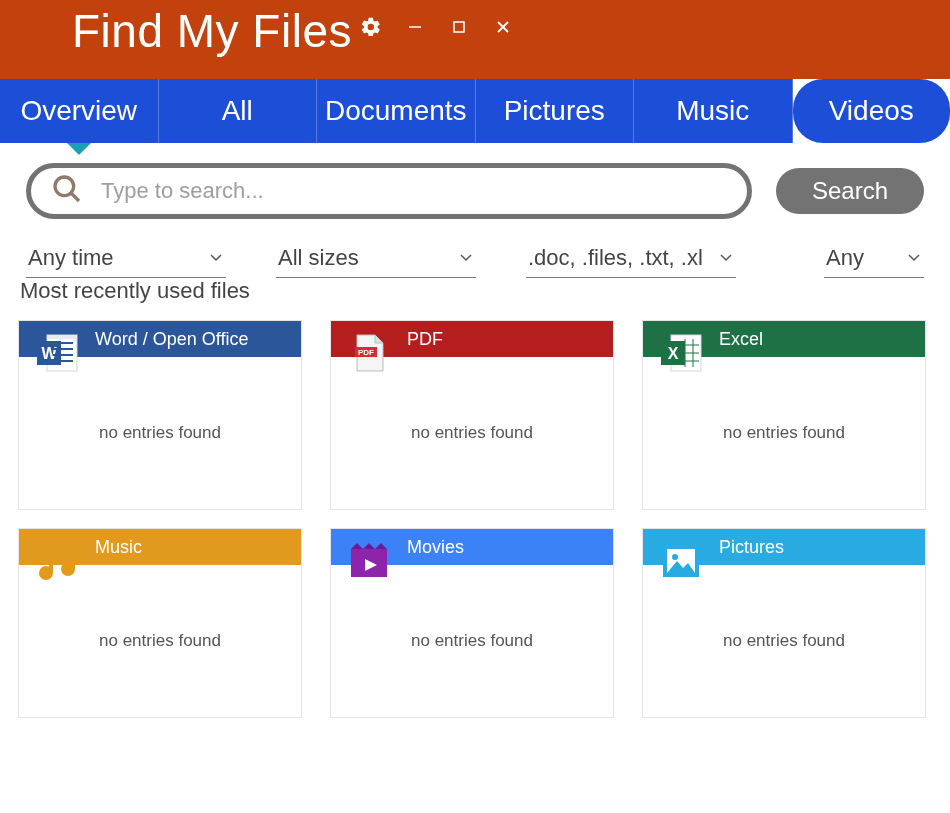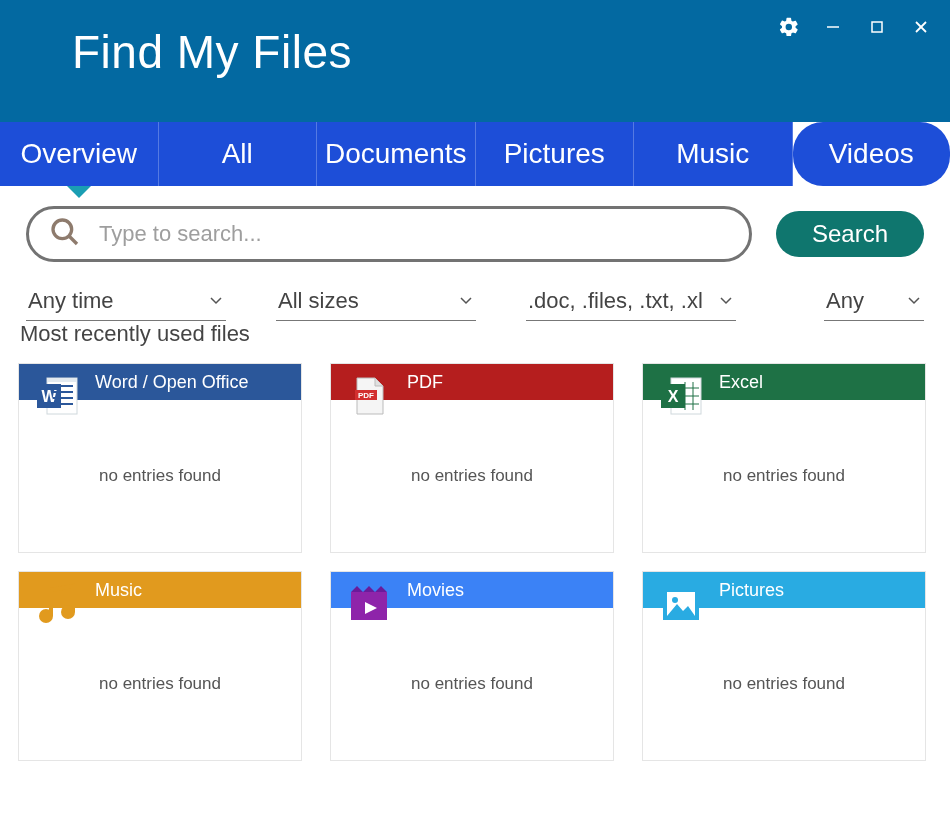--- a/index.html
+++ b/index.html
@@ -3,21 +3,21 @@
 <meta charset="utf-8">
 <style>
   * { box-sizing: border-box; margin: 0; padding: 0; font-family: "Segoe UI Light", "Segoe UI", Arial, sans-serif; }
   body { background: #f0f0f0; }
   .window {
     width: 950px; height: 813px; background: #fff; position: relative; display: flex; flex-direction: column;
     box-shadow: 0 0 12px rgba(0,0,0,0.15);
   }
   
   .titlebar {
-    height: 122px; background: #0369a1; color: #fff; display: flex; align-items: center; justify-content: space-between;
+    height: 79px; background: #c2410c; color: #fff; display: flex; align-items: center; 
     padding-left: 72px; padding-right: 0;
   }
   .titlebar-title { font-size: 46px; font-weight: 200; letter-spacing: 0.5px; margin-top:-18px;}
   .titlebar-controls { display: flex; align-items: flex-start; gap: 6px; align-self: flex-start; padding-top: 14px; padding-right: 10px; }
   .titlebar-btn { width: 38px; height: 30px; display:flex; align-items:center; justify-content:center; cursor:pointer; }
   .titlebar-btn svg { width: 16px; height: 16px; }
   .gear svg { width: 22px; height: 22px; }
   
   .tabs { display: flex; height: 64px; }
   .tab {
@@ -27,29 +27,29 @@
   }
   .tab:last-child { border-right: none; border-radius: 30px; }
   .tab.active::after {
     content: ""; position: absolute; bottom: -12px; left: 50%; transform: translateX(-50%);
     border-left: 12px solid transparent; border-right: 12px solid transparent; border-top: 12px solid #1a9eb3;
   }
   
   .content { flex: 1; padding: 20px 18px 0 18px; }
   .searchrow { display: flex; align-items: center; gap: 24px; margin-bottom: 22px; padding-left:8px; padding-right:8px;}
   .searchbox {
-    flex: 1; height: 56px; border: 3px solid #737373; border-radius: 28px; display: flex; align-items: center;
+    flex: 1; height: 56px; border: 5px solid #737373; border-radius: 28px; display: flex; align-items: center;
     padding: 0 16px 0 20px; gap: 18px;
   }
   .searchbox input {
     flex: 1; border: none; outline: none; font-size: 22px; font-weight: 300; color: #555;
   }
   .searchbox input::placeholder { color: #9e9e9e; }
   .search-btn {
-    background: #0f766e; color: #fff; border: none; border-radius: 26px; height: 46px; padding: 0 36px;
+    background: #737373; color: #fff; border: none; border-radius: 26px; height: 46px; padding: 0 36px;
     font-size: 24px; font-weight: 300; cursor: pointer;
   }
   
   .filters { display: flex; gap: 50px; padding: 0 8px; }
   .filter {
     border-bottom: 1px solid #777; display: flex; align-items: center; justify-content: space-between;
     font-size: 22px; font-weight: 300; color: #444; padding: 4px 2px 6px 2px; cursor: pointer;
   }
   .filter .chev { margin-left: 10px; }
   .filter.time { width: 200px; }

